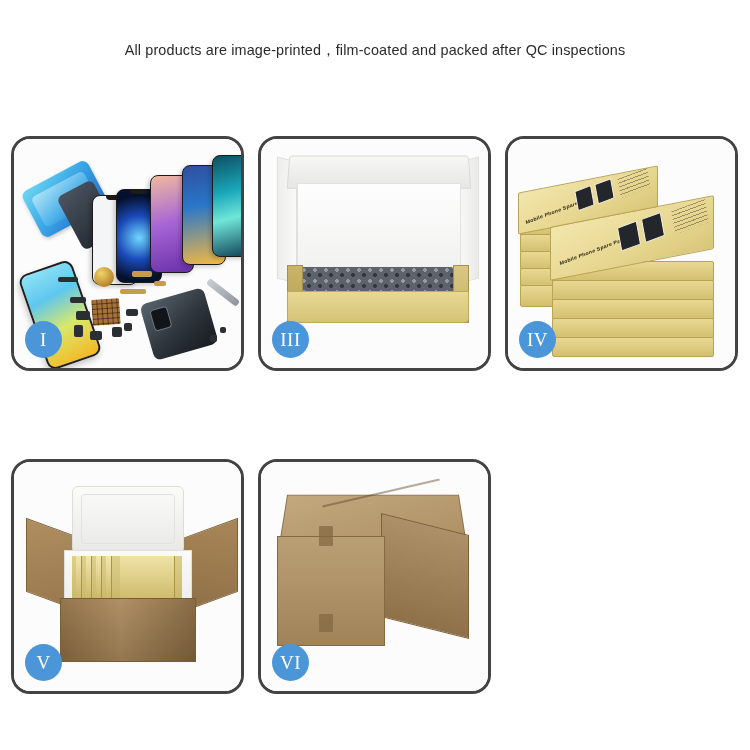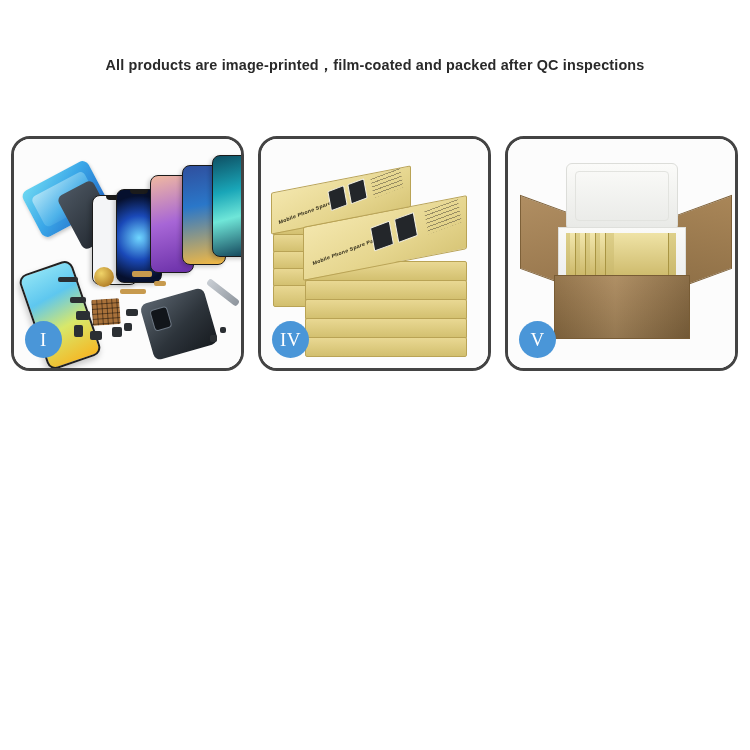--- a/index.html
+++ b/index.html
@@ -27,24 +27,24 @@
     font-weight: 700;
     letter-spacing: 2.2px;
     color: #101010;
     line-height: 1.0;
     margin: 0;
     white-space: nowrap;
   }
   #page-subtitle {
     font-family: "Liberation Sans", sans-serif;
     font-size: 14.4px;
-    font-weight: 700;
+    font-weight: 400;
     color: #2a2a2a;
     letter-spacing: 0.15px;
-    margin: 18px 0 0 0;
+    margin: 3px 0 0 0;
     white-space: nowrap;
   }
 
   
   #panel-grid {
     position: absolute;
     left: 11px;
     top: 136px;
     width: 728px;
     display: grid;
@@ -406,20 +406,33 @@
       <div class="p1-flex" style="left:106px; top:150px; width:26px; height:5px;"></div>
       <div class="p1-flex" style="left:140px; top:142px; width:12px; height:5px;"></div>
       <div class="p1-part" style="left:196px; top:196px; width:7px;  height:7px;"></div>
       <div class="p1-part" style="left:206px; top:188px; width:6px;  height:6px;"></div>
       <div class="p1-tool"></div>
     </div>
     <div class="badge">I</div>
   </div>
 
 
+  <div class="panel">
+    <div class="panel-photo">
+      <div class="p3-lid-l"></div>
+      <div class="p3-lid-r"></div>
+      <div class="p3-lidback"></div>
+      <div class="p3-foam"></div>
+      <div class="p3-grey"></div>
+      <div class="p3-boxside"></div>
+      <div class="p3-boxside-r"></div>
+      <div class="p3-boxfront"></div>
+    </div>
+    <div class="badge">III</div>
+  </div>
 
   <div class="panel">
     <div class="panel-photo">
       <div class="p4-stack">
 
         <div class="p4-box p4-side" style="left:6px;  top:62px;  width:104px; height:17px;"></div>
         <div class="p4-box p4-side" style="left:6px;  top:79px;  width:104px; height:17px;"></div>
         <div class="p4-box p4-side" style="left:6px;  top:96px;  width:104px; height:17px;"></div>
         <div class="p4-box p4-side" style="left:6px;  top:113px; width:104px; height:17px;"></div>
         <div class="p4-box p4-side" style="left:6px;  top:130px; width:104px; height:20px;"></div>
@@ -462,14 +475,25 @@
         <span class="p5-strip" style="left:14px;"></span>
         <span class="p5-strip" style="left:24px;"></span>
         <span class="p5-strip" style="left:34px;"></span>
         <span class="p5-strip" style="left:48px; width:54px; background:linear-gradient(180deg,#efe3a6,#cfbc6e);"></span>
       </div>
       <div class="p5-body"></div>
     </div>
     <div class="badge">V</div>
   </div>
 
+  <div class="panel">
+    <div class="panel-photo">
+      <div class="p6-top"></div>
+      <div class="p6-side"></div>
+      <div class="p6-front"></div>
+      <div class="p6-seam" style="left:60px; top:30px; width:120px; height:2px; transform: rotate(-13deg);"></div>
+      <div class="p6-tape" style="left:58px; top:64px; width:14px; height:20px;"></div>
+      <div class="p6-tape" style="left:58px; top:152px; width:14px; height:18px;"></div>
+    </div>
+    <div class="badge">VI</div>
+  </div>
 
 </div>
 
 </body></html>

